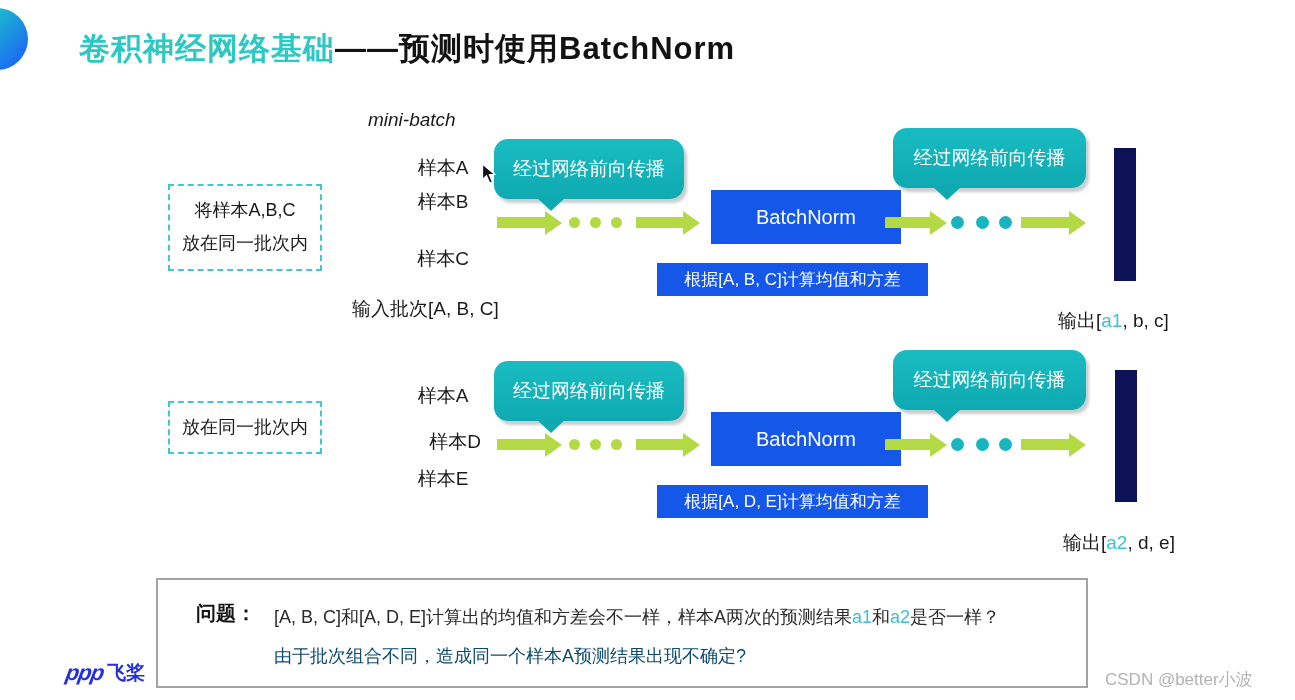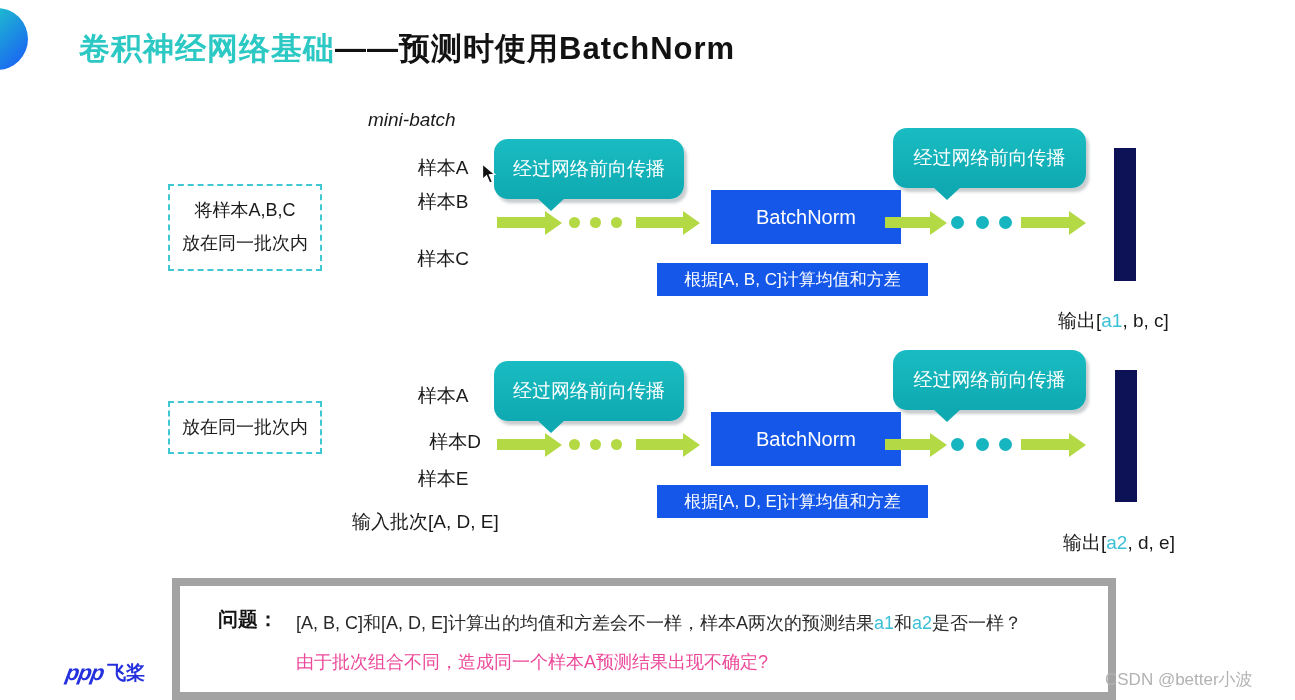--- a/index.html
+++ b/index.html
@@ -42,24 +42,24 @@
   .stat-box{position:absolute;width:271px;height:33px;background:#1557e8;color:#ffffff;
     font-size:17px;display:flex;align-items:center;justify-content:center;white-space:nowrap;}
 
   
   .bar{position:absolute;width:22px;background:#0d1257;}
 
   .out-lbl{position:absolute;font-size:19px;color:#1b1b1b;white-space:nowrap;}
   .cyan{color:#3cc0d6;}
 
   
-  .q-box{position:absolute;left:172px;top:578px;width:928px;height:106px;border:8px solid #a3a3a3;background:#fff;}
+  .q-box{position:absolute;left:156px;top:578px;width:928px;height:106px;border:2px solid #a3a3a3;background:#fff;}
   .q-label{position:absolute;left:38px;top:20px;font-size:20px;font-weight:bold;color:#151515;}
   .q-line1{position:absolute;left:116px;top:25px;font-size:18px;color:#2a2a2a;white-space:nowrap;}
-  .q-line2{position:absolute;left:116px;top:64px;font-size:18px;color:#ec4899;white-space:nowrap;}
+  .q-line2{position:absolute;left:116px;top:64px;font-size:18px;color:#0c4a6e;white-space:nowrap;}
 
   
   .logo{position:absolute;left:66px;top:660px;color:#2430dd;display:flex;align-items:center;gap:4px;}
   .logo .mark{font-size:22px;font-weight:bold;font-style:italic;transform:skewX(-10deg);letter-spacing:-1px;}
   .logo .name{font-size:19px;font-weight:bold;}
   .watermark{position:absolute;left:1105px;top:668px;font-size:17px;color:#b2b2b2;white-space:nowrap;}
 
   .cursor{position:absolute;left:481px;top:163px;}
 </style>
 </head>
@@ -76,20 +76,21 @@
 
   <div class="lbl samples-lbl" style="left:408px;top:155px;">样本A</div>
   <div class="lbl samples-lbl" style="left:408px;top:189px;">样本B</div>
   <div class="lbl samples-lbl" style="left:408px;top:246px;">样本C</div>
 
   <div class="note-box" style="left:168px;top:184px;">
     <div>将样本A,B,C</div>
     <div>放在同一批次内</div>
   </div>
 
+  <div class="lbl" style="left:352px;top:296px;">输入批次[A, B, C]</div>
 
   <div class="bubble" style="left:494px;top:139px;">
     <span>经过网络前向传播</span>
     <span class="tail" style="left:42px;"></span>
   </div>
 
   <div class="cursor">
     <svg width="17" height="23" viewBox="0 0 17 23">
       <path d="M1.5 1 L1.5 16.5 L5.5 12.8 L8.6 20 L11.4 18.8 L8.4 11.8 L13.6 11.3 Z" fill="#111" stroke="#fff" stroke-width="1.3"></path>
     </svg>
@@ -127,21 +128,20 @@
   </div>
 
   <div class="lbl samples-lbl" style="left:408px;top:383px;">样本A</div>
   <div class="lbl samples-lbl" style="left:420px;top:429px;">样本D</div>
   <div class="lbl samples-lbl" style="left:408px;top:466px;">样本E</div>
 
   <div class="note-box" style="left:168px;top:401px;">
     <div>放在同一批次内</div>
   </div>
 
-  <div class="lbl" style="left:352px;top:509px;">输入批次[A, D, E]</div>
 
   <div class="bubble" style="left:494px;top:361px;">
     <span>经过网络前向传播</span>
     <span class="tail" style="left:42px;"></span>
   </div>
 
   <div class="arr" style="left:497px;top:439px;width:48px;"></div>
   <div class="dotg" style="left:569px;top:439px;"></div>
   <div class="dotg" style="left:590px;top:439px;"></div>
   <div class="dotg" style="left:611px;top:439px;"></div>

